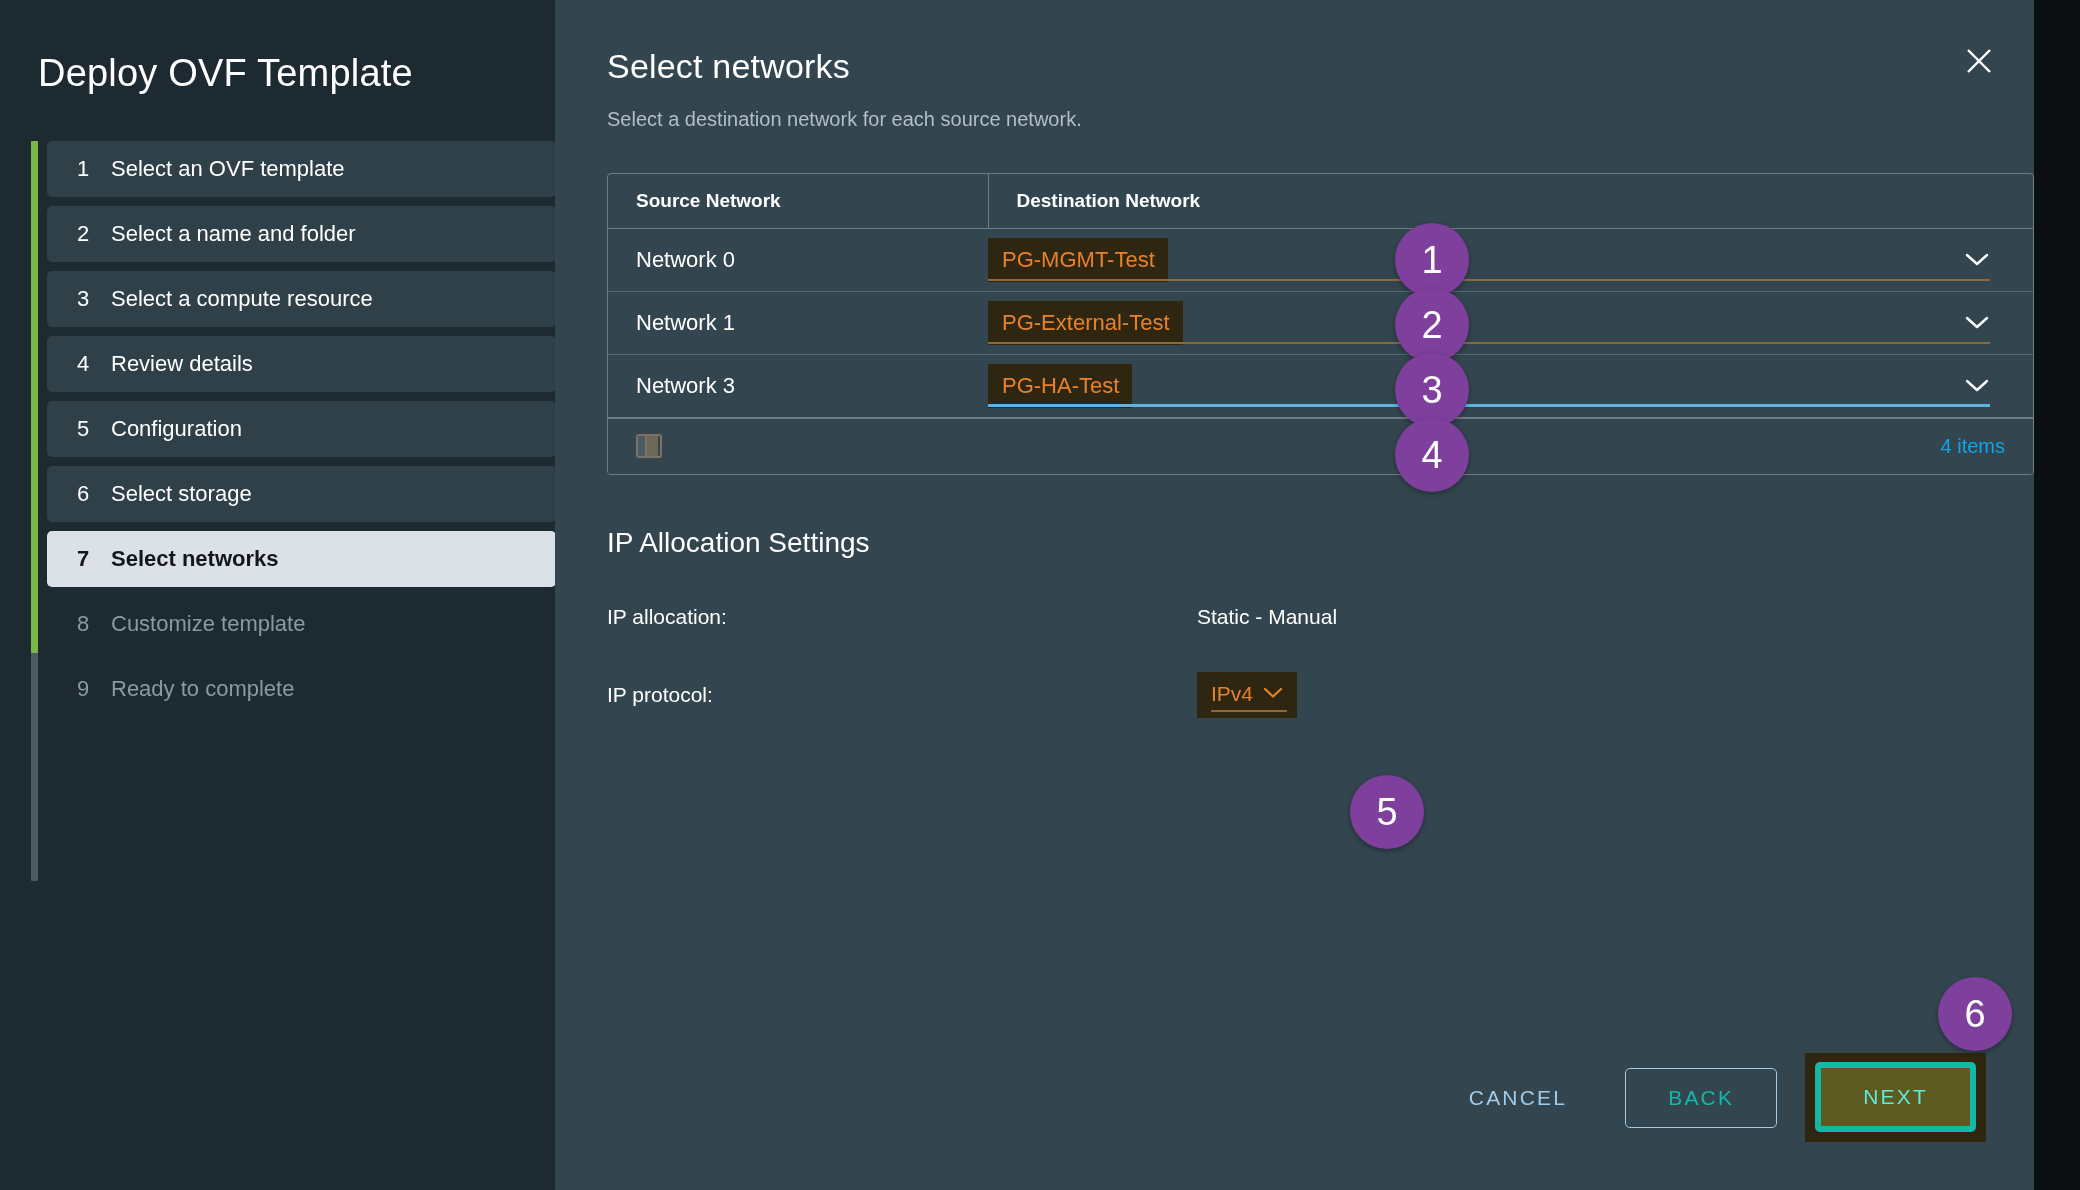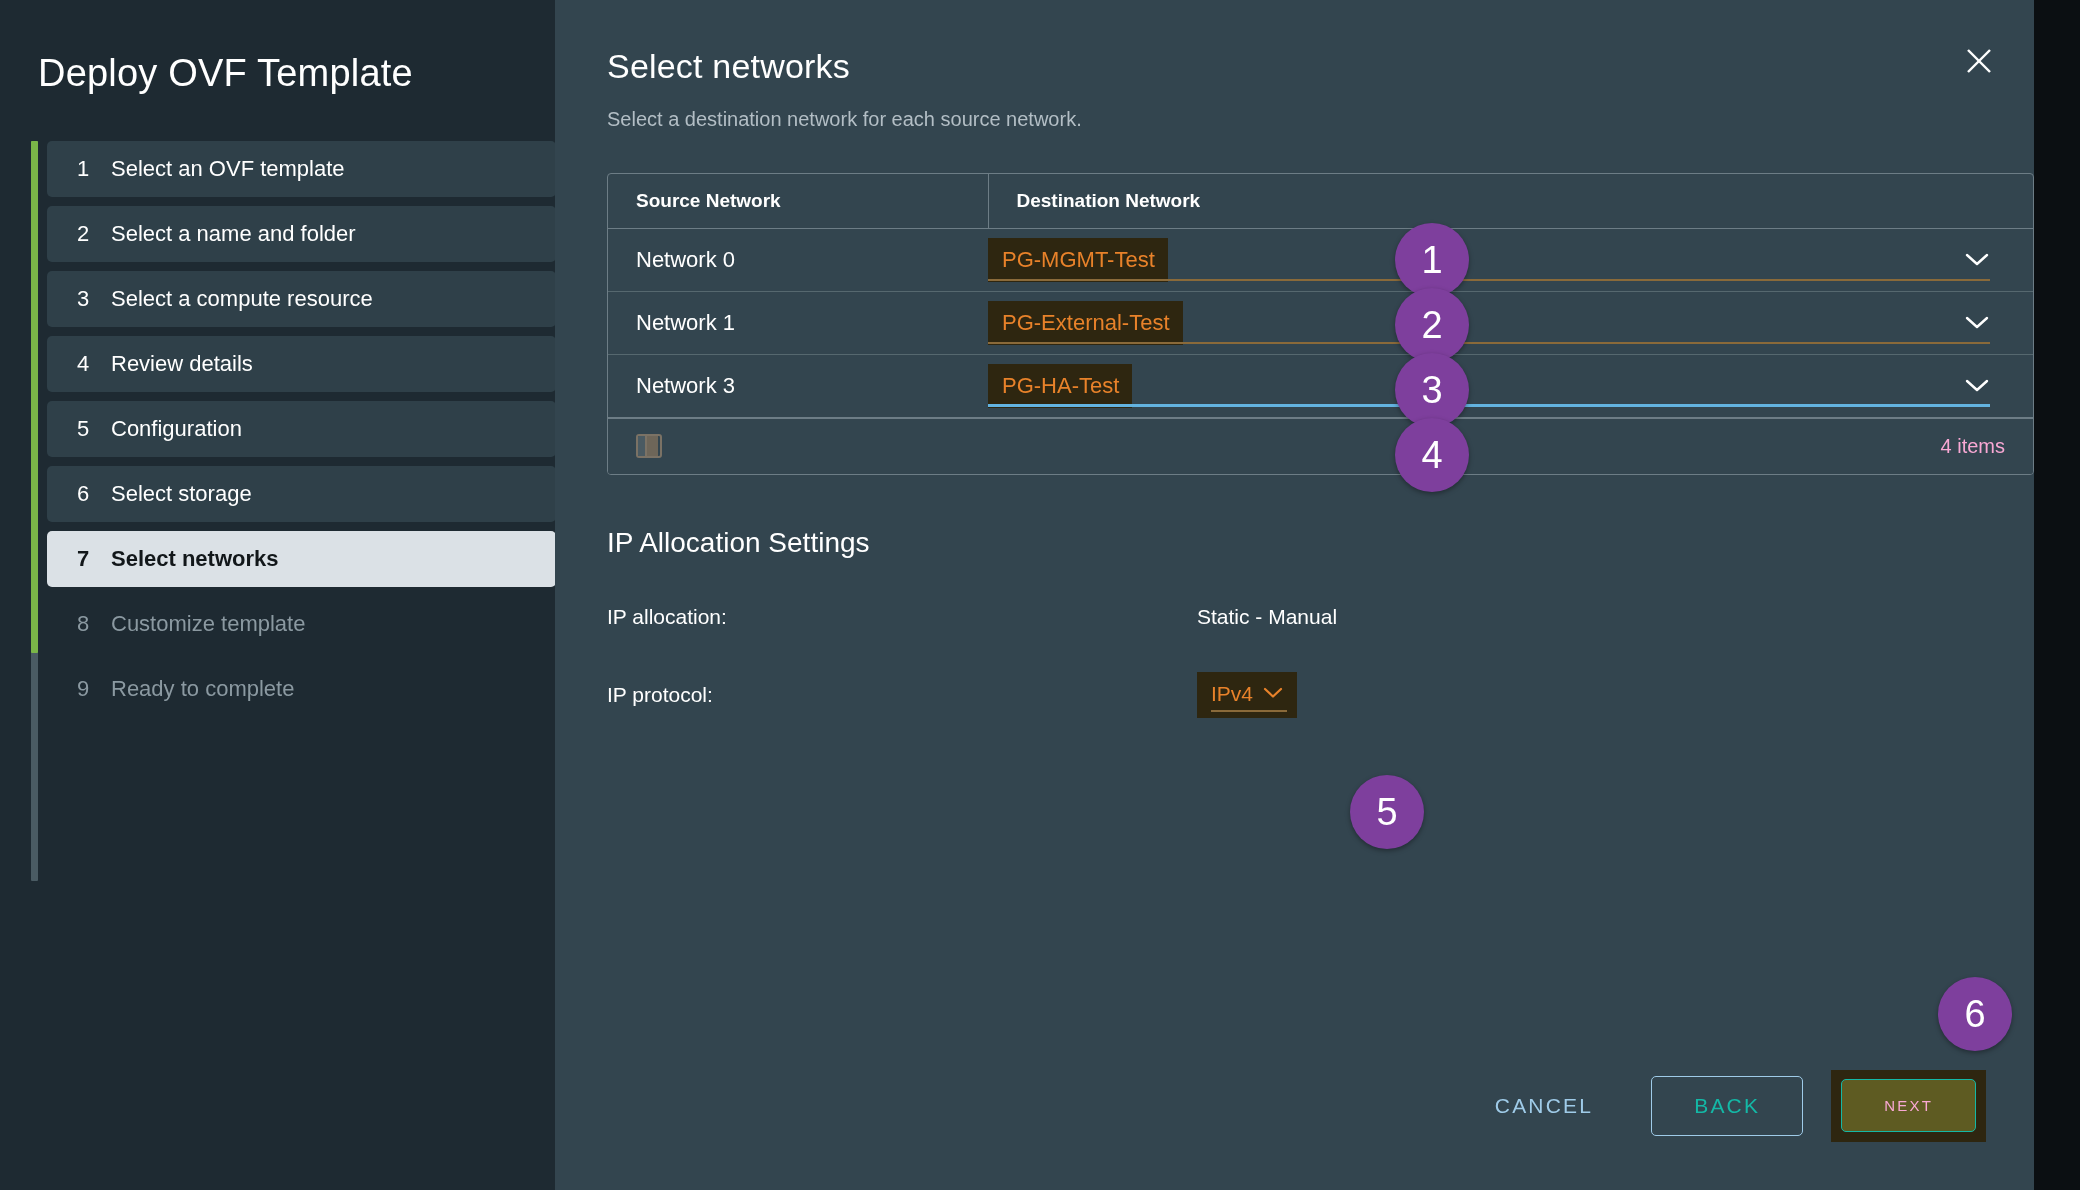--- a/index.html
+++ b/index.html
@@ -223,21 +223,21 @@
     border: 2px solid #7b7265;
     border-radius: 3px;
     display: flex;
     overflow: hidden;
     cursor: pointer;
   }
   .col-toggle i { display: block; height: 100%; }
   .col-toggle i.a { width: 9px; background: #4a5a62; border-right: 2px solid #7b7265; }
   .col-toggle i.b { width: 11px; background: #6e6659; }
 
-  .items-count { color: #f9a8d4; font-size: 20px; }
+  .items-count { color: #0ea5e9; font-size: 20px; }
 
   
   .ip-section { margin: 52px 0 0 52px; width: 1427px; }
   .ip-title { color: #ffffff; font-size: 28px; font-weight: 400; }
 
   .ip-row {
     display: flex;
     align-items: center;
     margin-top: 38px;
     height: 40px;
@@ -292,25 +292,25 @@
     font-family: inherit;
   }
 
   .next-wrap {
     margin-left: 28px;
     background: #2e2610;
     padding: 9px 10px 10px 10px;
     position: relative;
   }
   .btn-next {
-    color: #f9a8d4;
-    font-size: 15px;
+    color: #5eead4;
+    font-size: 21px;
     letter-spacing: 2.2px;
     padding: 17px 42px;
-    border: 1px solid #14b8a6;
+    border: 6px solid #14b8a6;
     border-radius: 5px;
     background: #5e5b22;
     cursor: pointer;
     font-family: inherit;
     display: block;
   }
 
   
   .badge {
     position: absolute;

